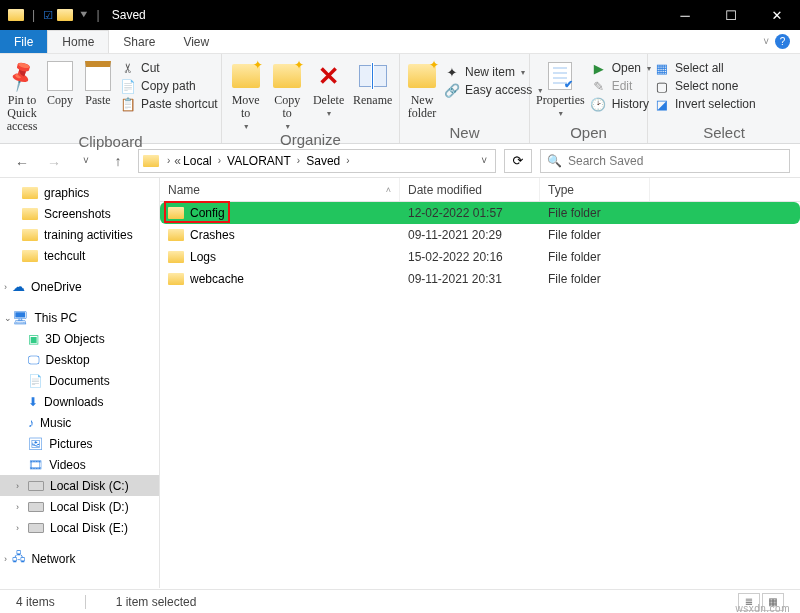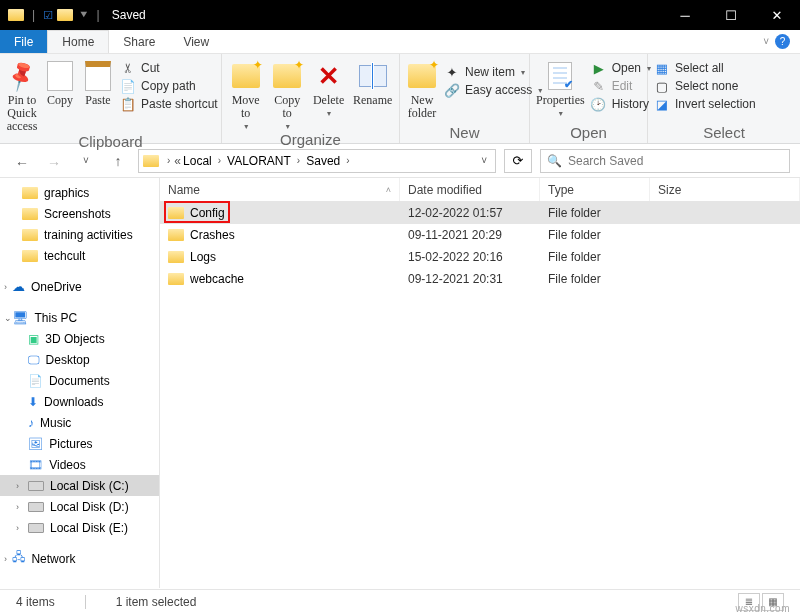--- a/index.html
+++ b/index.html
@@ -74,21 +74,21 @@
 .nav .pc { color:#2a7de1; font-size:13px;}
 .nav .drive { width:16px; height:10px; background:#d8d8d8; border:1px solid #999; border-radius:1px;}
 
 .content { flex:1; }
 .cols { display:flex; height:24px; align-items:center; border-bottom:1px solid #e5e5e5; color:#444;}
 .cols > div { padding:0 8px; border-right:1px solid #f0f0f0; height:100%; display:flex; align-items:center;}
 .c-name { width:240px; } .c-date { width:140px; } .c-type { width:110px; } .c-size { flex:1; }
 .sortcaret { margin-left:auto; font-size:9px; color:#999;}
 
 .row { display:flex; height:22px; align-items:center; }
-.row.sel { background:#e5e5e5; }
+.row.sel { background:#22c55e;border-radius:6px; }
 .row .r-name { width:240px; padding-left:8px; display:flex; align-items:center; gap:6px;}
 .row .r-date { width:140px; padding-left:8px; color:#333;}
 .row .r-type { width:110px; padding-left:8px; color:#333;}
 .row .r-name .fic { width:16px; height:12px; background: linear-gradient(#ffe9a6,#f7c94b); border-radius:1px;}
 .redbox { border:2px solid #e11; position:absolute; pointer-events:none; }
 
 
 .status { position:absolute; bottom:0; left:0; right:0; height:24px; border-top:1px solid #e5e5e5; display:flex; align-items:center; padding:0 16px; background:#fff; color:#444;gap:20px;}
 .status .sepv { width:1px; height:14px; background:#ccc; margin:0 10px;}
 .status .viewbtns { margin-left:auto; display:flex; gap:2px;}
@@ -385,23 +385,20 @@
       <div class="c-name">
           <span>Name</span>
           <span class="sortcaret">˄</span>
         </div>
       <div class="c-date">
           <span>Date modified</span>
         </div>
       <div class="c-type">
           <span>Type</span>
         </div>
-      <div class="c-size">
-          <span>Size</span>
-        </div>
     </div>
     <div id="rows" style="position:relative;">
         <div class="row sel">
           <div class="r-name">
             <div class="fic"></div>
             <span>Config</span>
           </div>
           <div class="r-date">12-02-2022 01:57</div>
           <div class="r-type">File folder</div>
         </div>
@@ -420,21 +417,21 @@
             <span>Logs</span>
           </div>
           <div class="r-date">15-02-2022 20:16</div>
           <div class="r-type">File folder</div>
         </div>
         <div class="row">
           <div class="r-name">
             <div class="fic"></div>
             <span>webcache</span>
           </div>
-          <div class="r-date">09-12-2021 20:31</div>
+          <div class="r-date">09-11-2021 20:31</div>
           <div class="r-type">File folder</div>
         </div>
       </div>
   </div>
 </div>
 
 <div class="status">
   <span>4 items</span>
   <div class="sepv"></div>
   <span>1 item selected</span>

